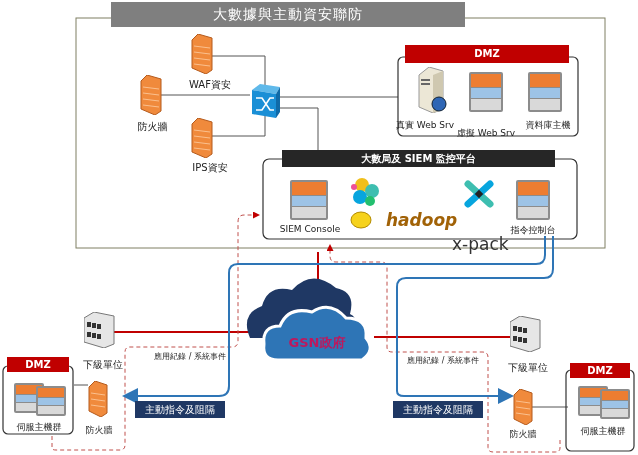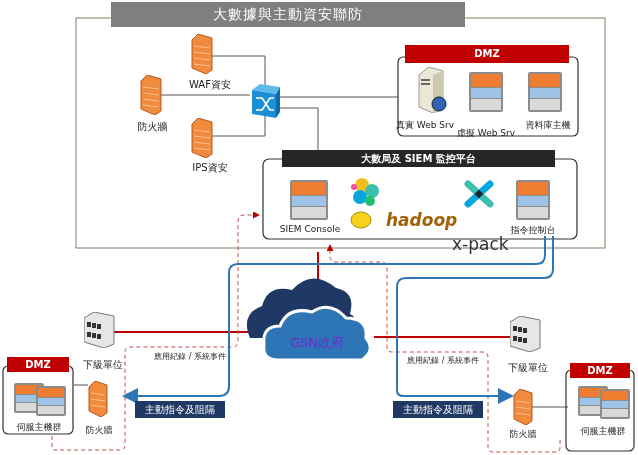--- a/index.html
+++ b/index.html
@@ -175,21 +175,21 @@
   <div class="logo-text" style="left:452px;top:206px;font-size:17px;color:#333;margin-top:28px;">x-pack</div>
 
   <svg class="abs" style="left:516px;top:180px" width="34" height="40">
     <rect x="0" y="0" width="34" height="40" rx="2" fill="#8c8c8c"></rect>
     <rect x="2" y="2" width="30" height="13" fill="#ed7d31"></rect>
     <rect x="2" y="16" width="30" height="10" fill="#9dc3e6"></rect>
     <rect x="2" y="27" width="30" height="11" fill="#d9d9d9"></rect>
   </svg>
   <div class="lbl" style="left:505px;top:224px;width:56px;">指令控制台</div>
 
-  <div class="lbl" style="left:282px;top:334px;width:70px;font-size:13px;color:#6d28d9;font-weight:normal;">GSN政府</div>
+  <div class="lbl" style="left:282px;top:334px;width:70px;font-size:13px;color:#be185d;font-weight:bold;">GSN政府</div>
 
   <svg class="abs" style="left:84px;top:312px" width="32" height="36">
     <polygon points="0,6 10,0 30,4 30,32 20,36 0,30" fill="#e6e6e6" stroke="#777"></polygon>
     <g fill="#333">
         <rect x="3" y="10" width="4" height="5"></rect>
         <rect x="8" y="11" width="4" height="5"></rect>
         <rect x="3" y="20" width="4" height="5"></rect>
         <rect x="8" y="21" width="4" height="5"></rect>
         <rect x="13" y="12" width="4" height="5"></rect>
         <rect x="13" y="22" width="4" height="5"></rect>

